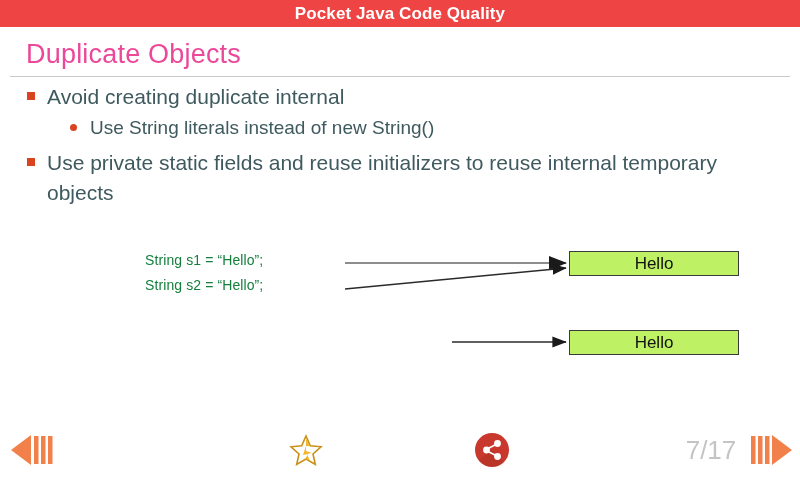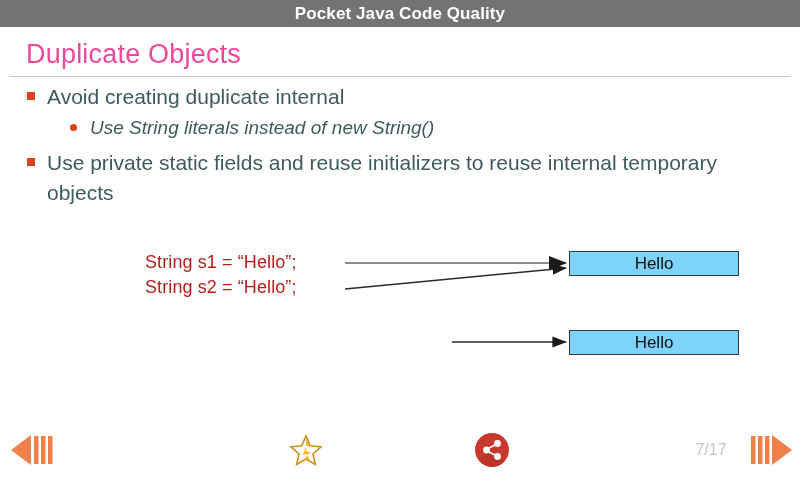--- a/index.html
+++ b/index.html
@@ -6,21 +6,21 @@
   html,body { width:800px; height:480px; overflow:hidden; }
   body {
     font-family:"Liberation Sans", sans-serif;
     background:#ffffff;
     position:relative;
   }
 
   
   .titlebar{
     position:absolute; left:0; top:0; width:800px; height:27px;
-    background:#737373;
+    background:#ef4444;
     display:flex; align-items:center; justify-content:center;
   }
   .titlebar-text{
     color:#ffffff; font-size:17px; font-weight:bold;
     letter-spacing:.1px; line-height:27px;
     white-space:nowrap; overflow:hidden;
   }
 
   
   .slide{
@@ -45,44 +45,44 @@
     position:relative; padding-left:47px;
     font-size:21px; color:#3f5a5f; line-height:30px;
     margin-bottom:2px;
   }
   .bullet-l1 .marker{
     position:absolute; left:27px; top:10px;
     width:8px; height:8px; background:#d9431f;
   }
   .bullet-l2{
     position:relative; padding-left:90px;
-    font-size:19px; color:#3f5a5f; line-height:28px;font-style:italic;
+    font-size:19px; color:#3f5a5f; line-height:28px;
   }
   .bullet-l2 .marker{
     position:absolute; left:70px; top:10px;
     width:7px; height:7px; border-radius:50%; background:#d9431f;
   }
   .bullet-wrap{ max-width:735px; }
 
   
   .diagram{
     position:absolute; left:0; top:200px; width:800px; height:150px;
   }
   .code-line{
     position:absolute;
-    font-size:18px; color:#b91c1c; white-space:nowrap;
+    font-size:14px; color:#15803d; white-space:nowrap;
     letter-spacing:.1px;
   }
   .code-s1{ left:145px; top:25px; }
   .code-s2{ left:145px; top:50px; }
   .code-s3{ left:145px; top:104px; }
 
   .obj-box{
     position:absolute; width:170px; height:25px;
-    background:#7dd3fc; border:1.5px solid #3a3a3a;
+    background:#bef264; border:1.5px solid #3a3a3a;
     display:flex; align-items:center; justify-content:center;
     font-size:17px; color:#111111;
   }
   .box-1{ left:569px; top:24px; }
   .box-2{ left:569px; top:103px; }
 
   .diagram svg{
     position:absolute; left:0; top:0; width:800px; height:150px;
     overflow:visible; pointer-events:none;
   }
@@ -97,21 +97,21 @@
     display:flex; align-items:center; justify-content:center;
   }
   .nav-prev{ left:4px; width:56px; }
   .nav-star{ left:282px; width:48px; }
   .nav-share{ left:464px; width:56px; }
   .nav-next{ left:744px; width:56px; }
 
   .page-counter{
     position:absolute; left:676px; top:0; height:60px; width:70px;
     display:flex; align-items:center; justify-content:center;
-    font-size:16px; color:#c4c4c4;
+    font-size:26px; color:#c4c4c4;
   }
 </style>
 </head>
 <body>
 
 <div class="titlebar">
   <span class="titlebar-text">Pocket Java Code Quality</span>
 </div>
 
 <div class="slide">

